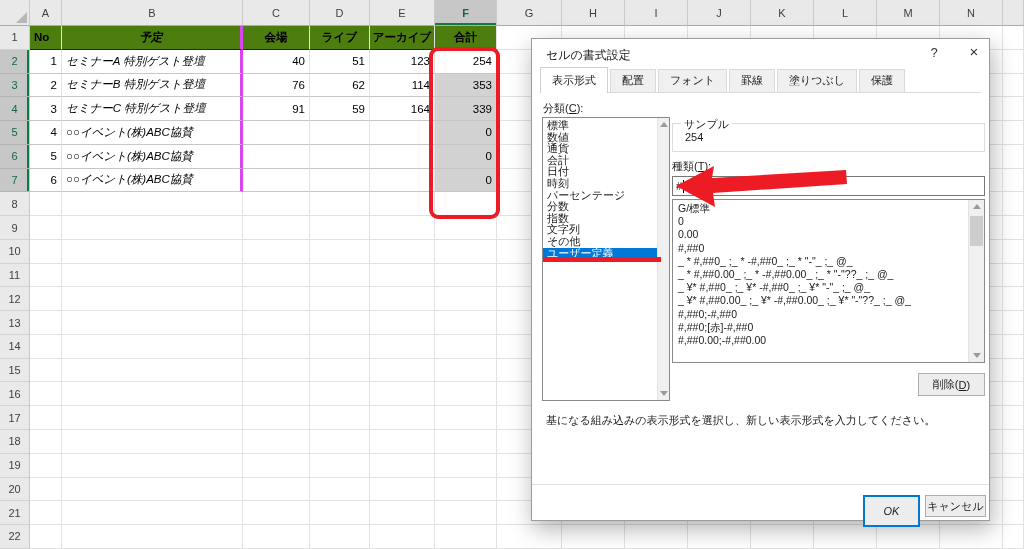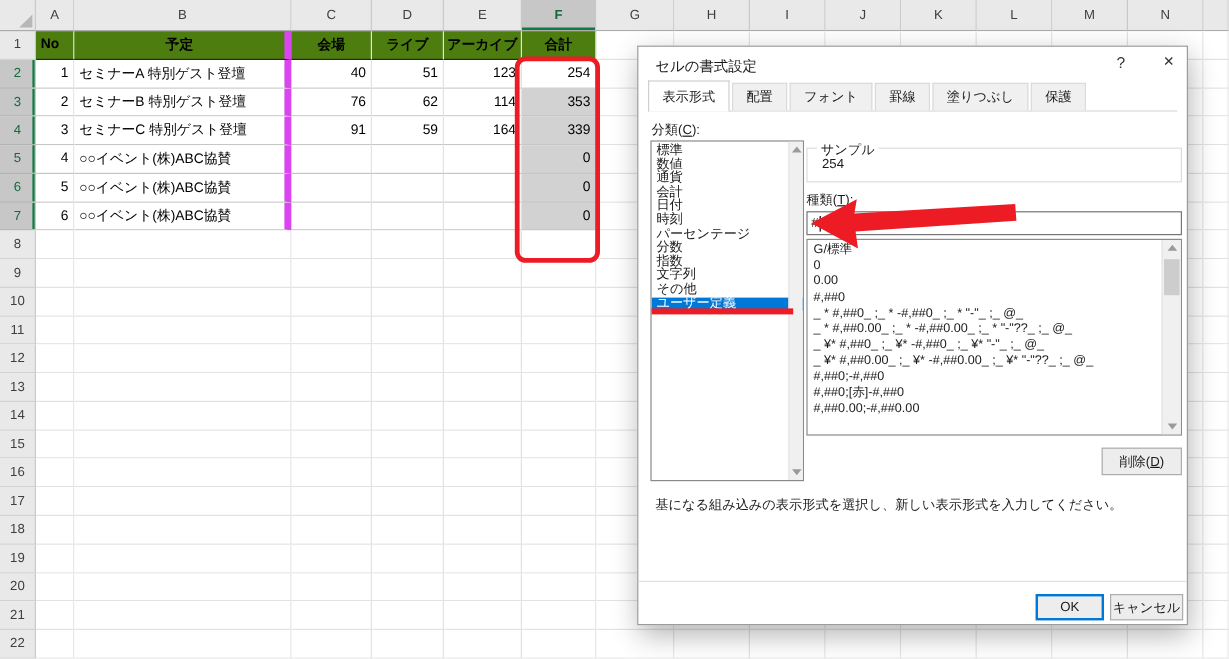--- a/index.html
+++ b/index.html
@@ -20,21 +20,21 @@
   .rowhead{width:30px;border-right:1px solid #C9C9C9;border-bottom:1px solid #D2D2D2;}
   .colhead.selhead{background:#C7C7C7;color:#15693B;font-weight:bold;
           box-shadow:inset 0 -2px 0 #107C41;}
   .rowhead.selhead{background:#C7C7C7;color:#15693B;
           box-shadow:inset -2px 0 0 #107C41;border-bottom:1px solid #B3B3B3;}
   .cell{box-sizing:border-box;border-right:1px solid #E2E2E2;border-bottom:1px solid #E2E2E2;
         font-size:11.5px;color:#000;display:flex;align-items:center;padding:0 4px;
         overflow:hidden;white-space:nowrap;flex:none;background:#fff;}
   .tbl{border-bottom-color:#C6C6C6;}
   .th{background:#4d7c0f;font-weight:bold;border-bottom:1px solid #262626 !important;}
-  .bdark{border-right:6px solid #d946ef;}
+  .bdark{border-right:3px solid #d946ef;font-style:italic;}
   .fsel{background:#D2D2D2;}
   .factive{background:#fff;}
   .al{justify-content:flex-start;}
   .ac{justify-content:center;}
   .ar{justify-content:flex-end;}
 
   
   #annot-rect{position:absolute;left:429px;top:47px;width:71px;height:172px;
         border:4px solid #ED1C24;border-radius:9px;box-sizing:border-box;z-index:6;}
   #annot-arrow{position:absolute;left:660px;top:158px;width:200px;height:56px;z-index:30;}
@@ -84,22 +84,22 @@
   .caret{display:inline-block;width:1px;height:13px;background:#000;margin-left:1px;}
   #fmt-list{position:absolute;left:140px;top:160px;width:313px;height:164px;background:#fff;
         border:1px solid #8A8A8A;box-sizing:border-box;overflow:hidden;}
   .fmt-items{padding-top:2px;}
   .fmt-item{font-size:10.5px;line-height:13.2px;padding-left:5px;white-space:pre;}
   .btn{background:#EDEDED;border:1px solid #ADADAD;box-sizing:border-box;display:flex;
         align-items:center;justify-content:center;font-size:11px;cursor:default;}
   #del-btn{position:absolute;left:386px;top:334px;width:67px;height:23px;}
   .instruction{position:absolute;left:14px;top:374px;}
   .separator{position:absolute;left:0;top:445px;width:100%;height:1px;background:#E0E0E0;}
-  #ok-btn{position:absolute;left:331px;top:456px;width:57px;height:22px;
-        border:2px solid #0078D7;}
+  #ok-btn{position:absolute;left:331px;top:456px;width:57px;height:32px;
+        border:2px solid #0078D7;font-style:italic;}
   #cancel-btn{position:absolute;left:393px;top:456px;width:61px;height:22px;}
 </style>
 </head>
 <body>
 
 <div id="app">
 
   <div id="sheet">
       <div class="sheet-colrow">
         <div class="corner"></div>

